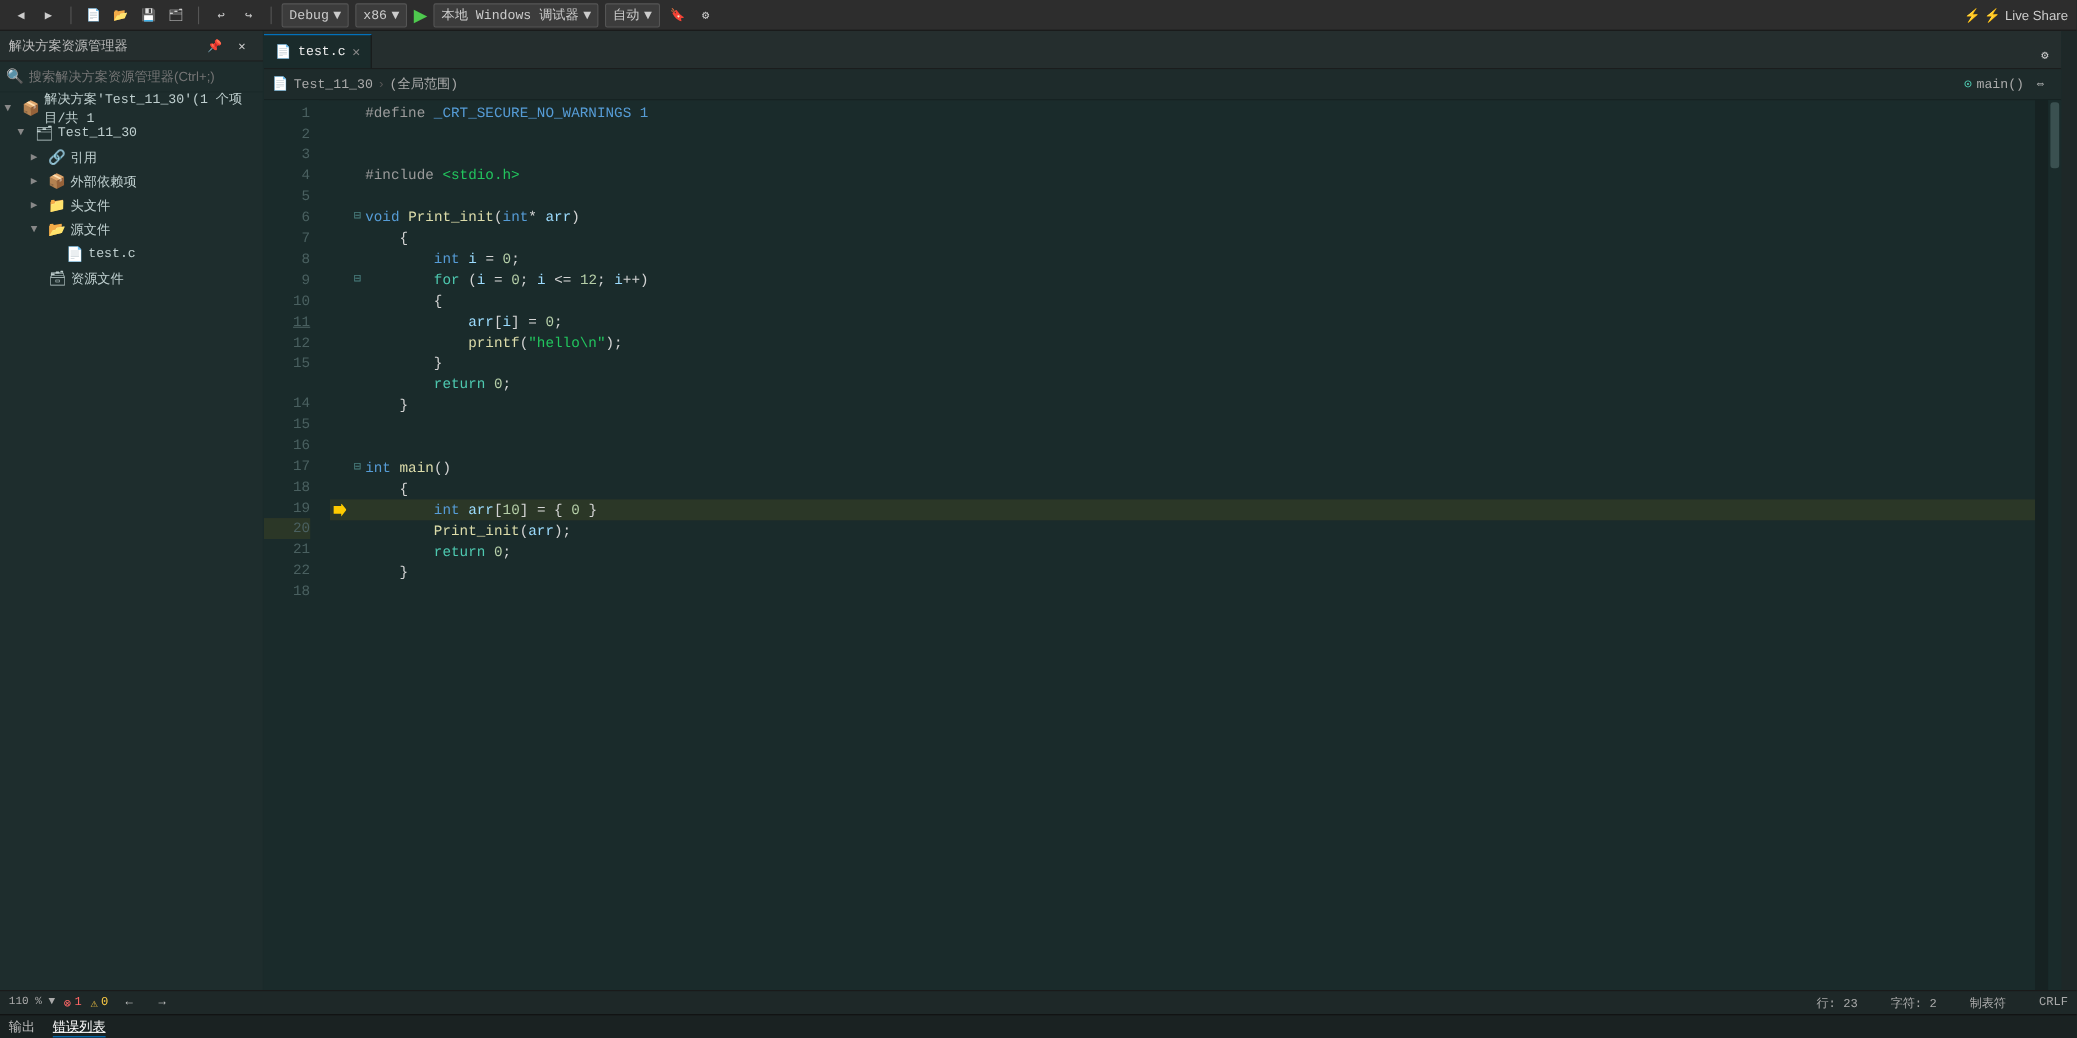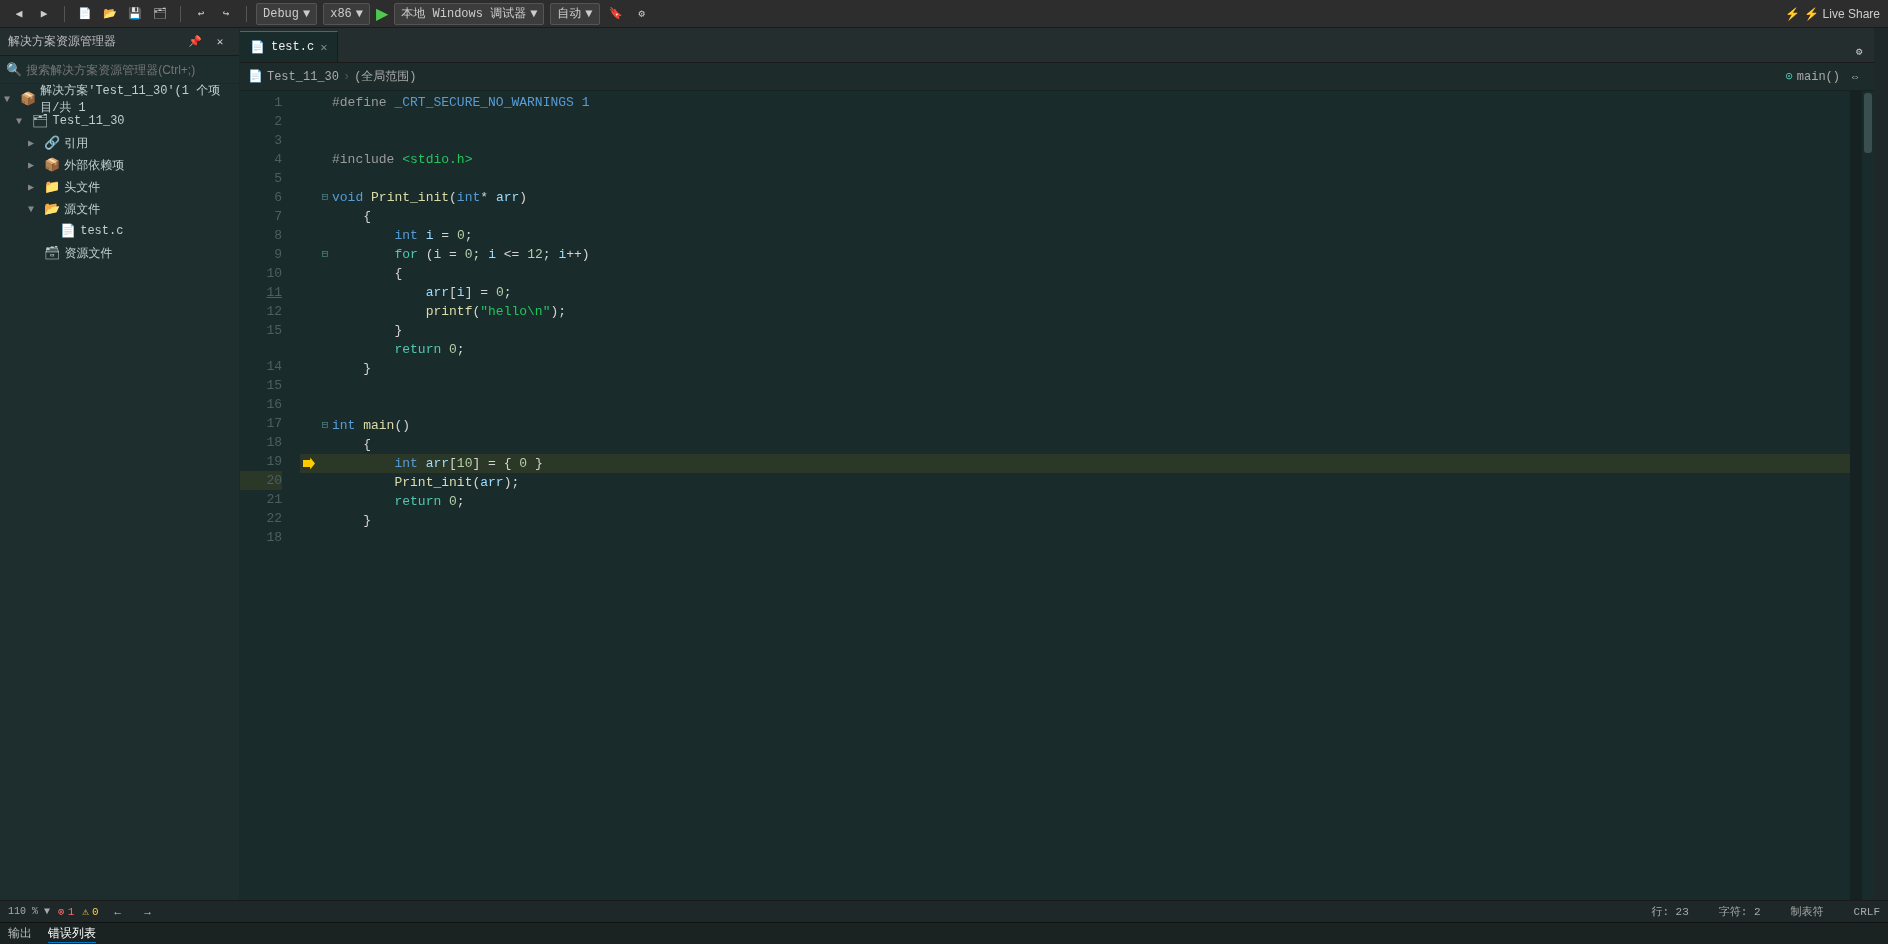--- a/index.html
+++ b/index.html
@@ -349,20 +349,21 @@
       border-top: 1px solid #111;
       flex-shrink: 0;
     }
     .status-tab {
       cursor: pointer;
       color: #bbb;
     }
     .status-tab.active {
       color: #fff;
       border-bottom: 1px solid #007acc;
+      text-decoration: underline;
     }
 
     .right-sidebar {
       width: 14px;
       background: #1e2828;
       flex-shrink: 0;
     }
   </style>
 </head>
 <body>

